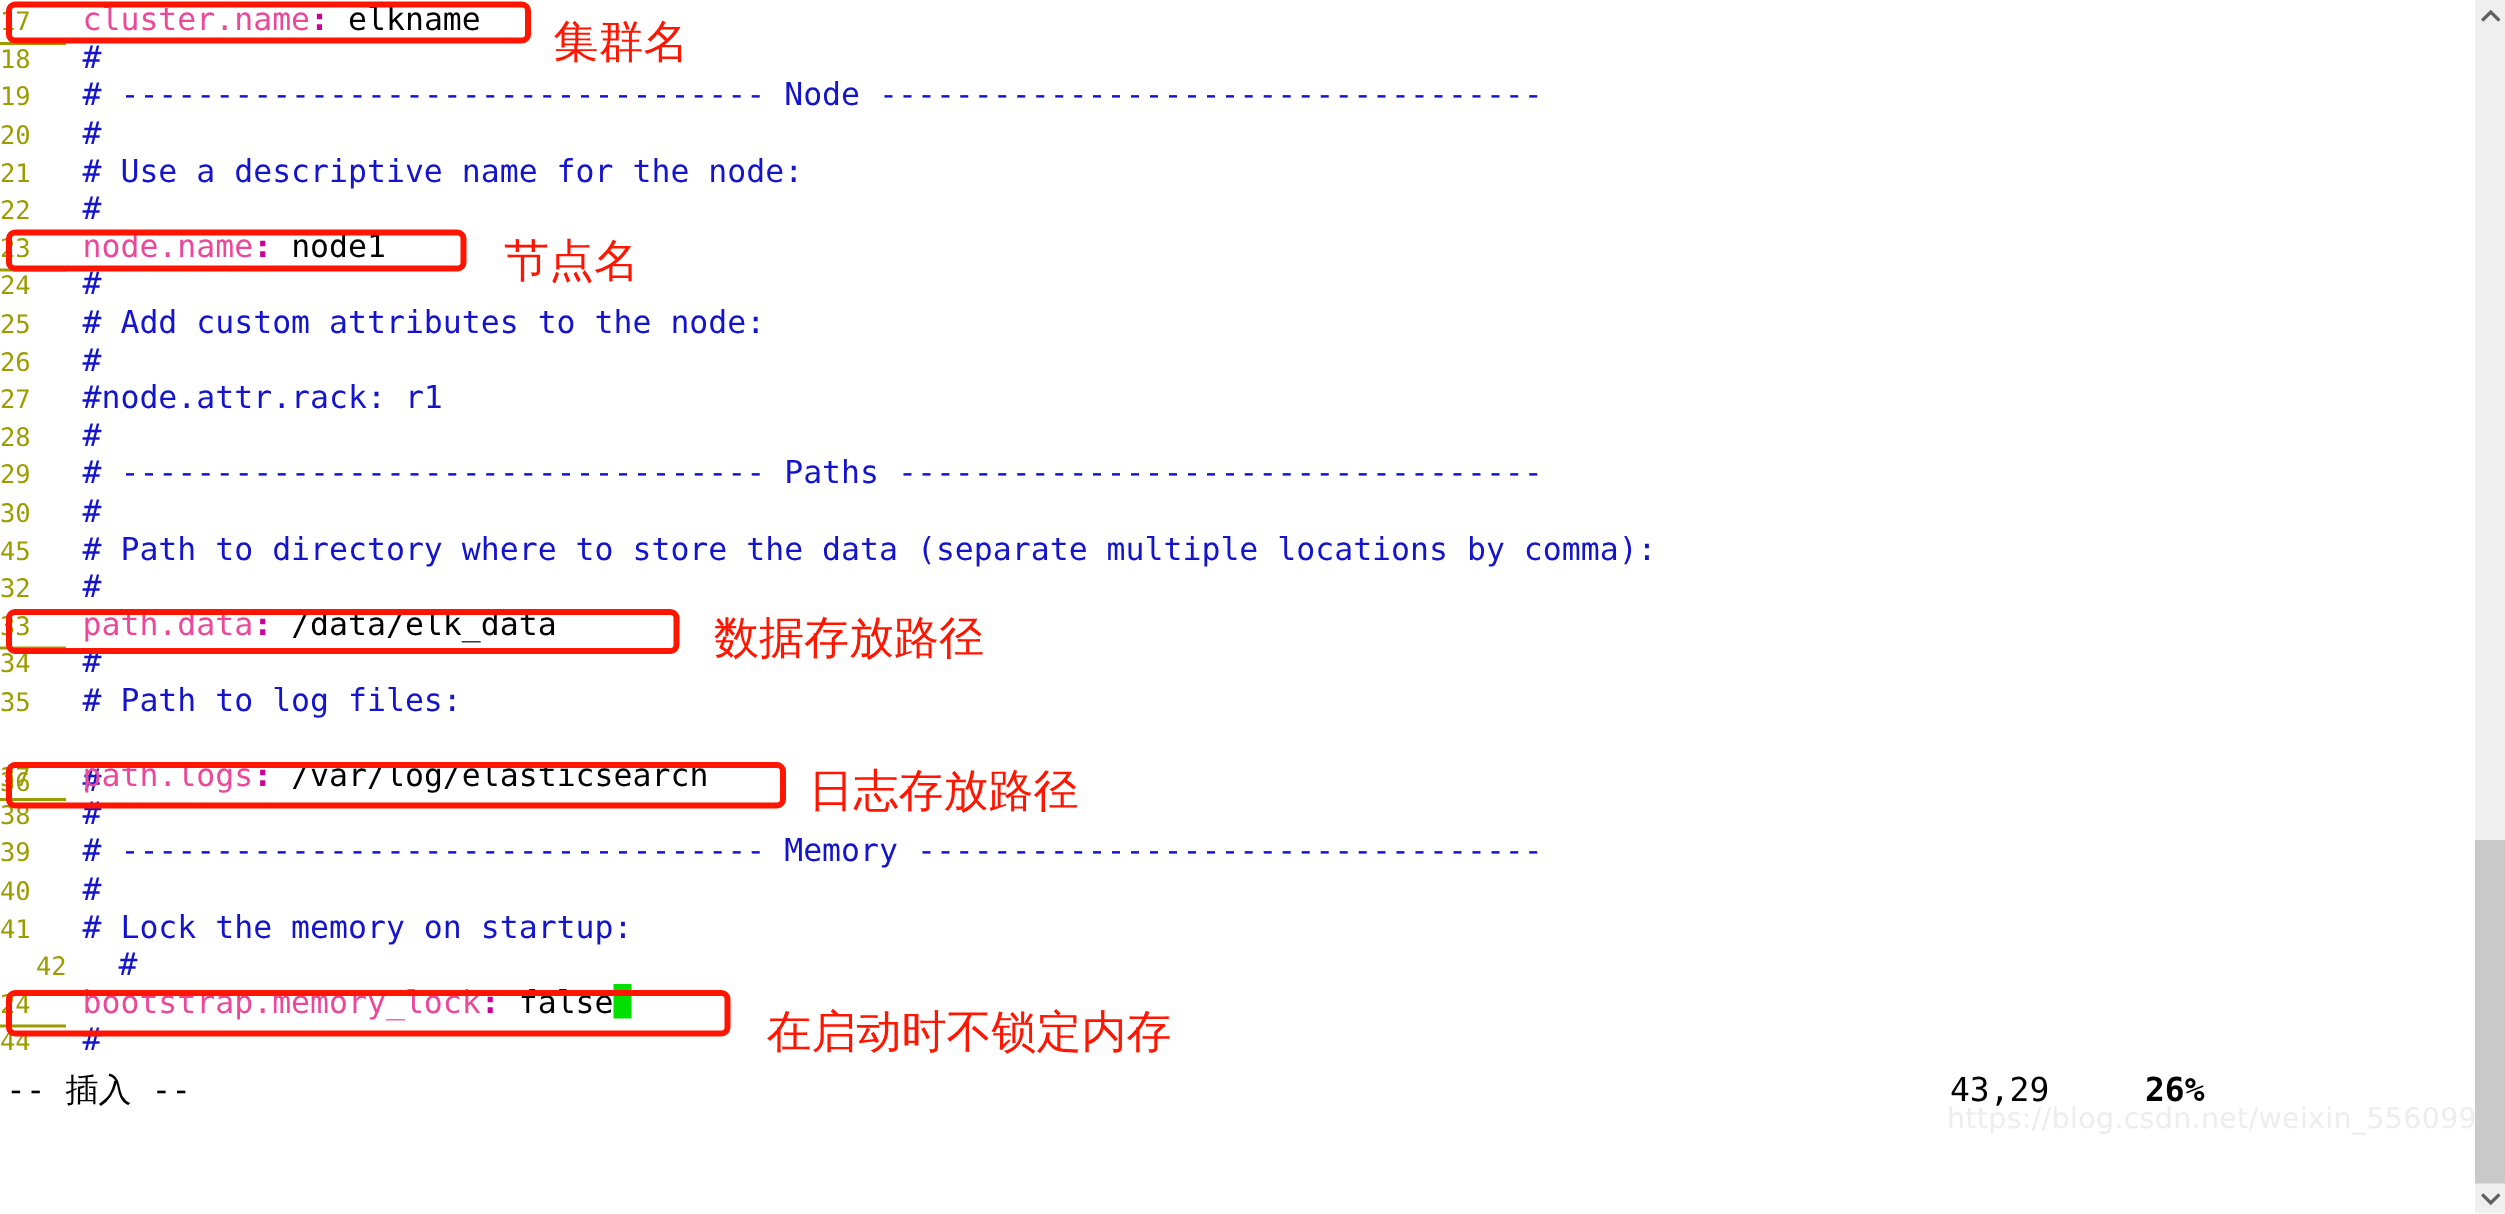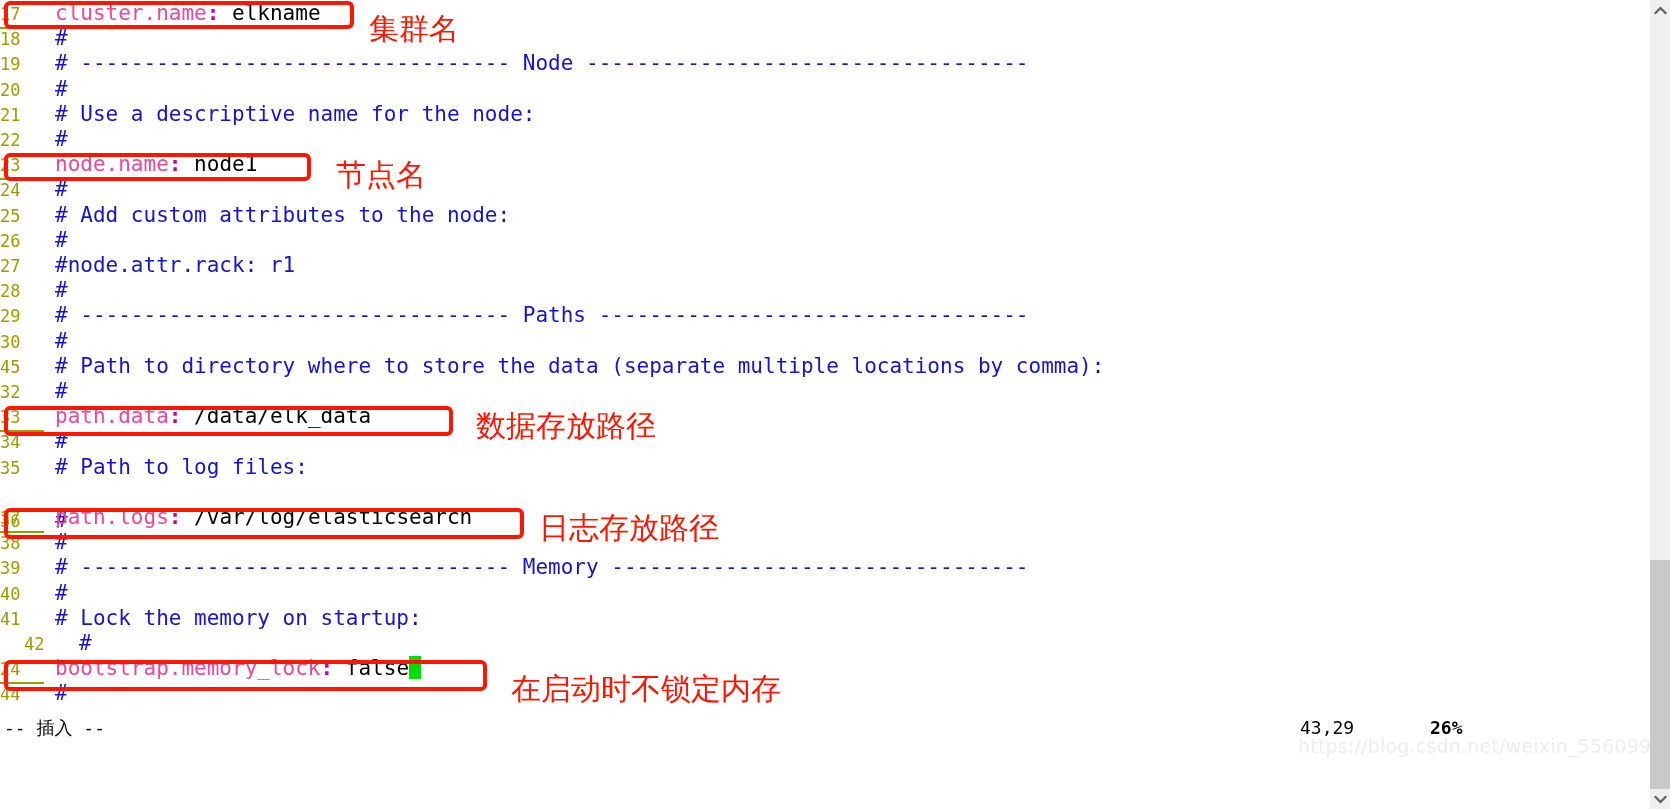--- a/index.html
+++ b/index.html
@@ -60,21 +60,21 @@
     vertical-align: -4px;
   }
 
   
   #statusline {
     position: absolute;
     left: 0;
     top: 713px;
     width: 1650px;
     height: 30px;
-    font-size: 18px;
+    font-size: 22px;
     line-height: 30px;
     color: #000000;
     white-space: pre;
     font-family: "DejaVu Sans Mono", "Liberation Mono", monospace;
   }
   #status-mode {
     position: absolute;
     left: 4px;
     top: 0;
   }

